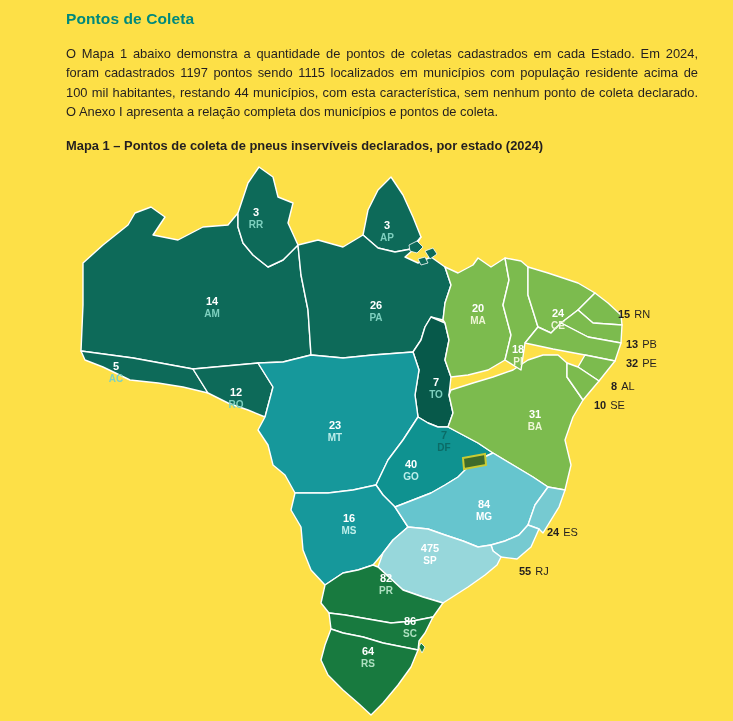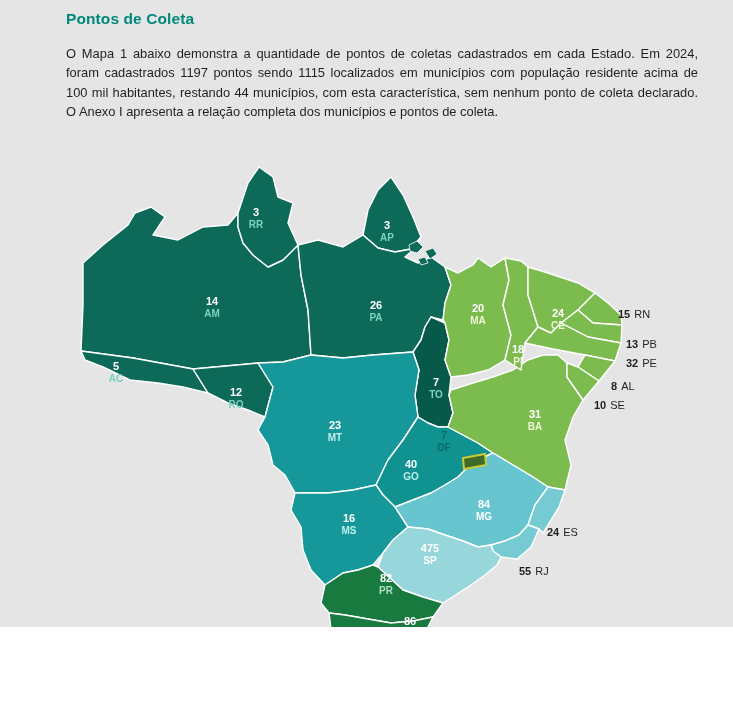--- a/index.html
+++ b/index.html
@@ -1,16 +1,16 @@
 <!DOCTYPE html>
 <html><head>
 <meta charset="utf-8">
 <style>
   html,body{margin:0;padding:0;background:#ffffff;}
-  .page{position:relative;width:733px;height:627px;background:#e5e5e5;overflow:hidden;
+  .page{position:relative;width:733px;height:721px;background:#fde047;overflow:hidden;
         font-family:"Liberation Sans",sans-serif;-webkit-font-smoothing:antialiased;}
   .content{position:absolute;left:66px;top:10px;width:632px;}
   .doc-title{font-size:15.5px;font-weight:700;color:#00897b;margin:0 0 15px 0;letter-spacing:.1px;}
   .doc-paragraph{font-size:12.9px;line-height:19.3px;color:#231f20;text-align:justify;margin:16px 0 17px 0;}
   .map-caption{font-size:12.9px;font-weight:700;color:#231f20;margin:0;}
   .map-wrap{position:absolute;left:73px;top:155px;width:660px;height:566px;}
   svg{display:block;}
   .state{stroke:#ffffff;stroke-width:1.4;stroke-linejoin:round;}
   .islet{stroke:#ffffff;stroke-width:.8;stroke-linejoin:round;}
   text{font-family:"Liberation Sans",sans-serif;}
@@ -22,20 +22,21 @@
   .out-num{font-size:11px;font-weight:700;fill:#231f20;}
   .out-abbr{font-size:11px;font-weight:400;fill:#231f20;}
 </style>
 </head>
 <body>
 
 <div class="page">
   <div class="content">
     <h1 class="doc-title">Pontos de Coleta</h1>
     <p class="doc-paragraph">O Mapa 1 abaixo demonstra a quantidade de pontos de coletas cadastrados em cada Estado. Em 2024, foram cadastrados 1197 pontos sendo 1115 localizados em municípios com população residente acima de 100 mil habitantes, restando 44 municípios, com esta característica, sem nenhum ponto de coleta declarado. O Anexo I apresenta a relação completa dos municípios e pontos de coleta.</p>
+    <p class="map-caption">Mapa 1 – Pontos de coleta de pneus inservíveis declarados, por estado (2024)</p>
   </div>
 
   <div class="map-wrap">
     <svg width="660" height="566" viewBox="0 0 660 566">
 
       <polygon class="state" fill="#0d6a59" points="10,108 30,90 55,70 62,58 78,52 92,62 80,80 105,85 130,72 155,70 165,58 165,72 170,88 180,100 195,112 210,105 225,90 228,120 235,155 238,200 230,202 210,207 185,208 120,214 60,203 8,196 10,150"></polygon>
       <polygon class="state" fill="#0d6a59" points="165,58 175,28 186,12 200,22 205,42 220,48 215,68 225,90 210,105 195,112 180,100 170,88 165,72"></polygon>
       <polygon class="state" fill="#0d6a59" points="290,80 295,55 305,35 318,22 330,40 340,62 348,82 338,94 322,97 305,93"></polygon>
       <polygon class="state" fill="#0d6a59" points="225,90 245,85 270,92 290,80 305,93 322,97 338,94 348,82 340,95 332,102 345,108 358,102 372,112 378,130 372,148 370,165 358,162 352,172 348,185 340,197 300,200 270,203 238,200 235,155 228,120"></polygon>
       <polygon class="islet" fill="#0d6a59" points="336,90 344,86 350,92 344,98 337,96"></polygon>

